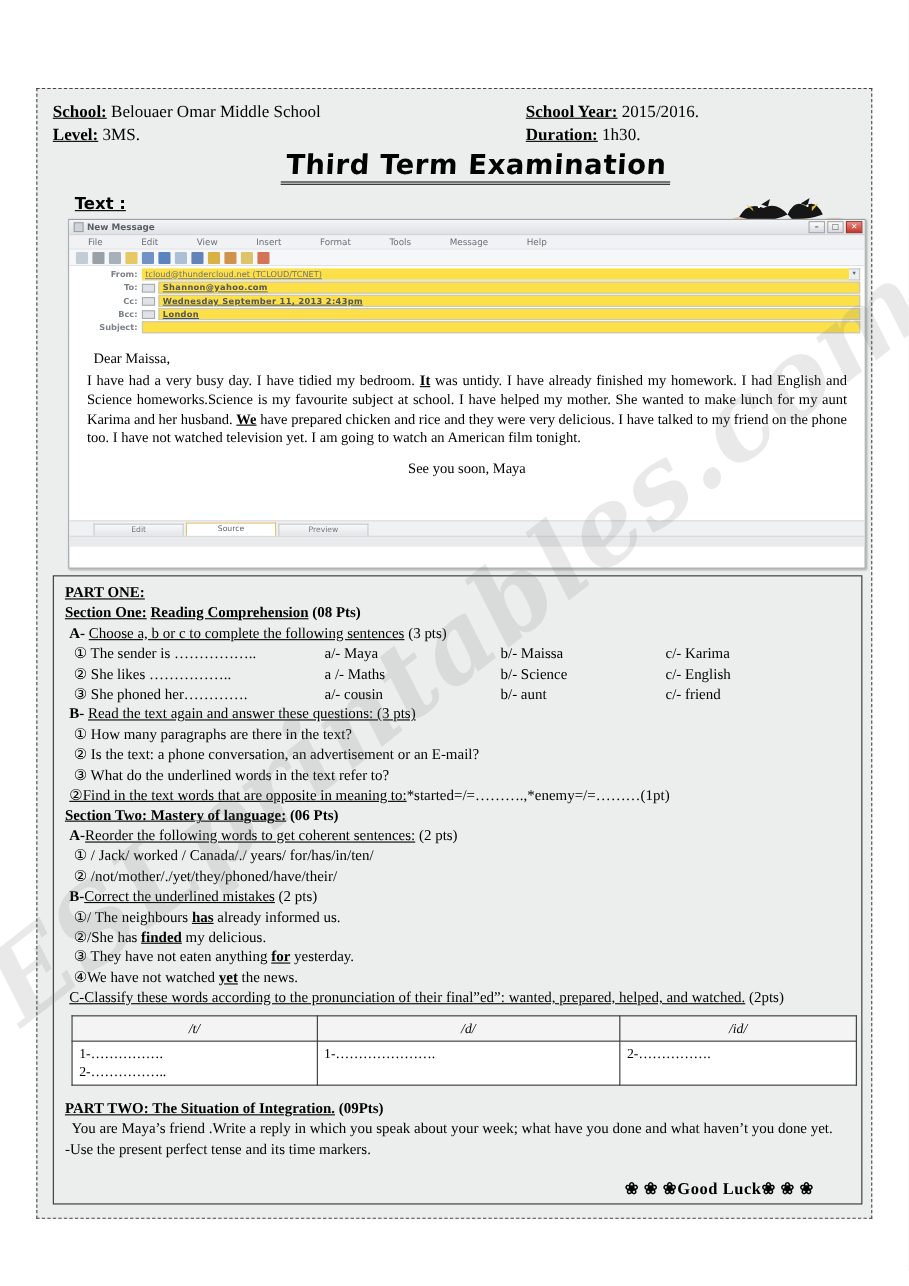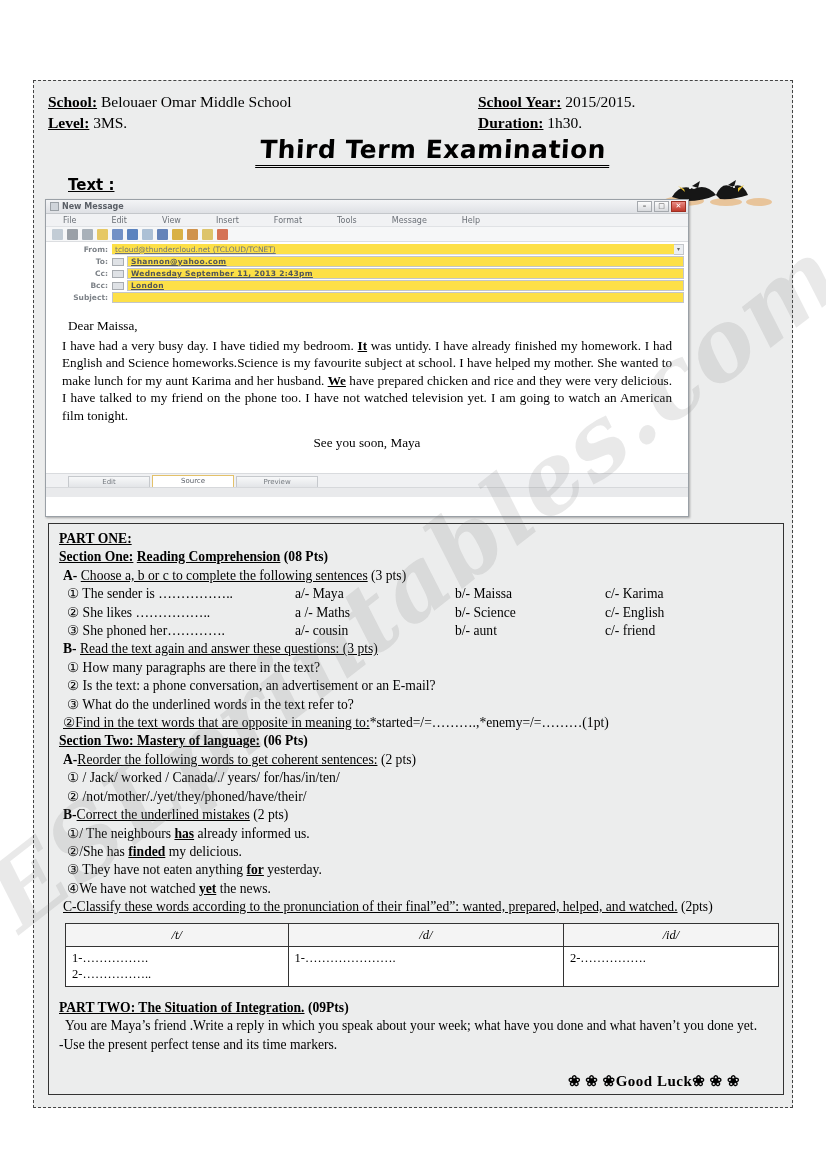--- a/index.html
+++ b/index.html
@@ -42,21 +42,21 @@
     padding:0 4px 1px 4px;
     transform: skewX(-3deg);
   }
   .text-label { margin:8px 0 0 20px; font-size:15px; font-weight:bold; text-decoration:underline; font-family:"DejaVu Sans", sans-serif; }
 
   
   .birds { position:absolute; right:18px; top:96px; width:110px; height:30px; z-index:1; }
 
   
   #mail {
-    position:absolute; left:11px; top:118px; width:644px; height:318px;
+    position:absolute; left:28px; top:118px; width:725px; height:318px;
     background:#ffffff;
     border:1px solid #9aa0a6;
     box-shadow:1px 1px 2px rgba(0,0,0,.3);
     z-index:3;
     overflow:hidden;
   }
   .mw-title {
     height:14px; background:linear-gradient(#f3f4f6,#dfe1e5);
     border-bottom:1px solid #c4c7cb;
     display:flex; align-items:center; padding:0 2px;
@@ -153,21 +153,21 @@
 <div id="sheet">
 
   <div class="hdr">
     <div class="hdr-row">
       <div class="hdr-left">
         <span class="ul">School:</span>
         <span class="val">Belouaer Omar Middle School</span>
       </div>
       <div class="hdr-right">
         <span class="ul">School Year:</span>
-        <span class="val">2015/2015.</span>
+        <span class="val">2015/2016.</span>
       </div>
     </div>
     <div class="hdr-row">
       <div class="hdr-left">
         <span class="ul">Level:</span>
         <span class="val">3MS.</span>
       </div>
       <div class="hdr-right">
         <span class="ul">Duration:</span>
         <span class="val">1h30.</span>

